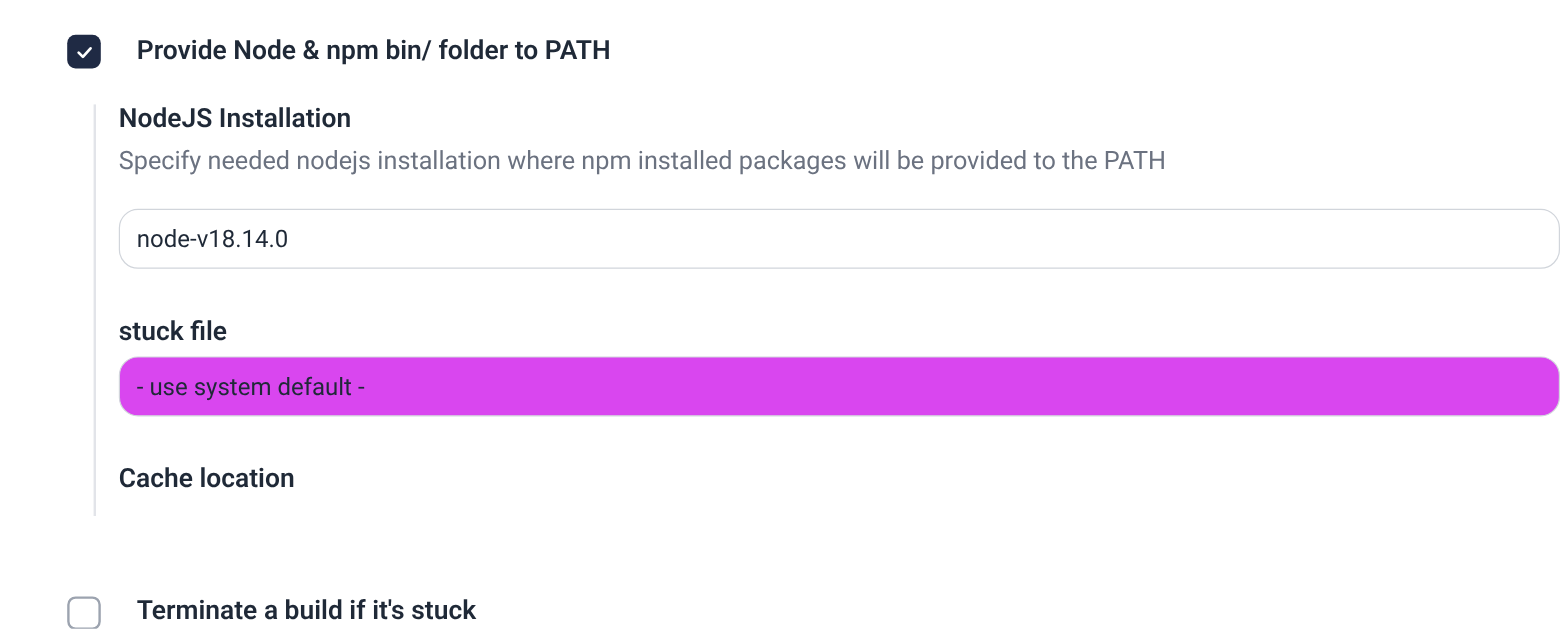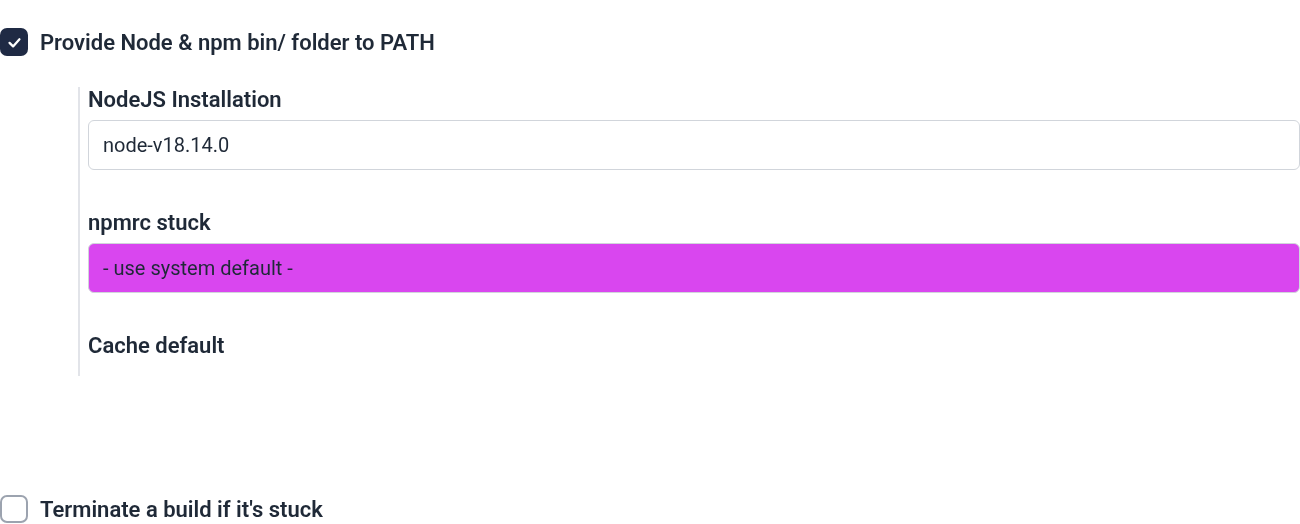--- a/index.html
+++ b/index.html
@@ -7,22 +7,23 @@
     font-family: -apple-system, BlinkMacSystemFont, "Segoe UI", Roboto, Helvetica, Arial, sans-serif;
     background: #fff;
     color: #1f2937;
     width: 1300px;
     height: 524px;
     overflow: hidden;
     position: relative;
   }
   .row {
     display: flex;
-    align-items: flex-start;
-    gap: 12px;
+    align-items: center;
+    padding-left: 56px;
+    gap: 30px;
   }
   .checkbox {
     width: 28px;
     height: 28px;
     border-radius: 7px;
     flex-shrink: 0;
     display: flex;
     align-items: center;
     justify-content: center;
     margin-top: 2px;
@@ -40,42 +41,42 @@
     font-size: 22px;
     font-weight: 600;
     color: #1f2937;
     line-height: 1.4;
     padding-top: 2px;
   }
   .indent-block {
     margin-left: 78px;
     margin-top: 28px;
     border-left: 2.5px solid #e2e4e9;
-    padding-left: 8px;
+    padding-left: 19px;
     padding-bottom: 10px;
   }
   .field-title {
     font-size: 22px;
     font-weight: 600;
     color: #1f2937;
     margin-bottom: 8px;
   }
   .field-desc {
     font-size: 21px;
     color: #6b7280;
     margin-bottom: 24px;
     line-height: 1.45;
   }
   .field-input {
     width: 100%;
     font-size: 20px;
     color: #1f2937;
     padding: 12px 14px;
     border: 1px solid #d1d5db;
-    border-radius: 6px;
+    border-radius: 16px;
     background: #fff;
     outline: none;
     font-family: inherit;
   }
   .field-input.light {
     background: #fff;
   }
   .field-input.shadow {
     background: #d946ef;
   }
@@ -106,30 +107,31 @@
       <path d="M5 12.5 L10 17.5 L19 7.5" stroke="#fff" stroke-width="3.2" fill="none" stroke-linecap="round" stroke-linejoin="round"></path>
     </svg>
   </div>
   <div class="top-label">Provide Node &amp; npm bin/ folder to PATH</div>
 </div>
 
 <div class="indent-block">
 
   <div class="field-group">
     <div class="field-title">NodeJS Installation</div>
+    <div class="field-desc">Specify needed nodejs installation where npm installed packages will be provided to the PATH</div>
     <input class="field-input light" value="node-v18.14.0" style="">
   </div>
 
   <div class="field-group">
-    <div class="field-title">npmrc stuck</div>
+    <div class="field-title">stuck file</div>
     <input class="field-input shadow" value="- use system default -" style="">
   </div>
 
   <div class="field-group">
-    <div class="field-title">Cache default</div>
+    <div class="field-title">Cache location</div>
   </div>
 
 </div>
 
 <div class="row second-row cutoff">
   <div class="checkbox unchecked"></div>
   <div class="top-label">Terminate a build if it's stuck</div>
 </div>
 
 </body></html>

